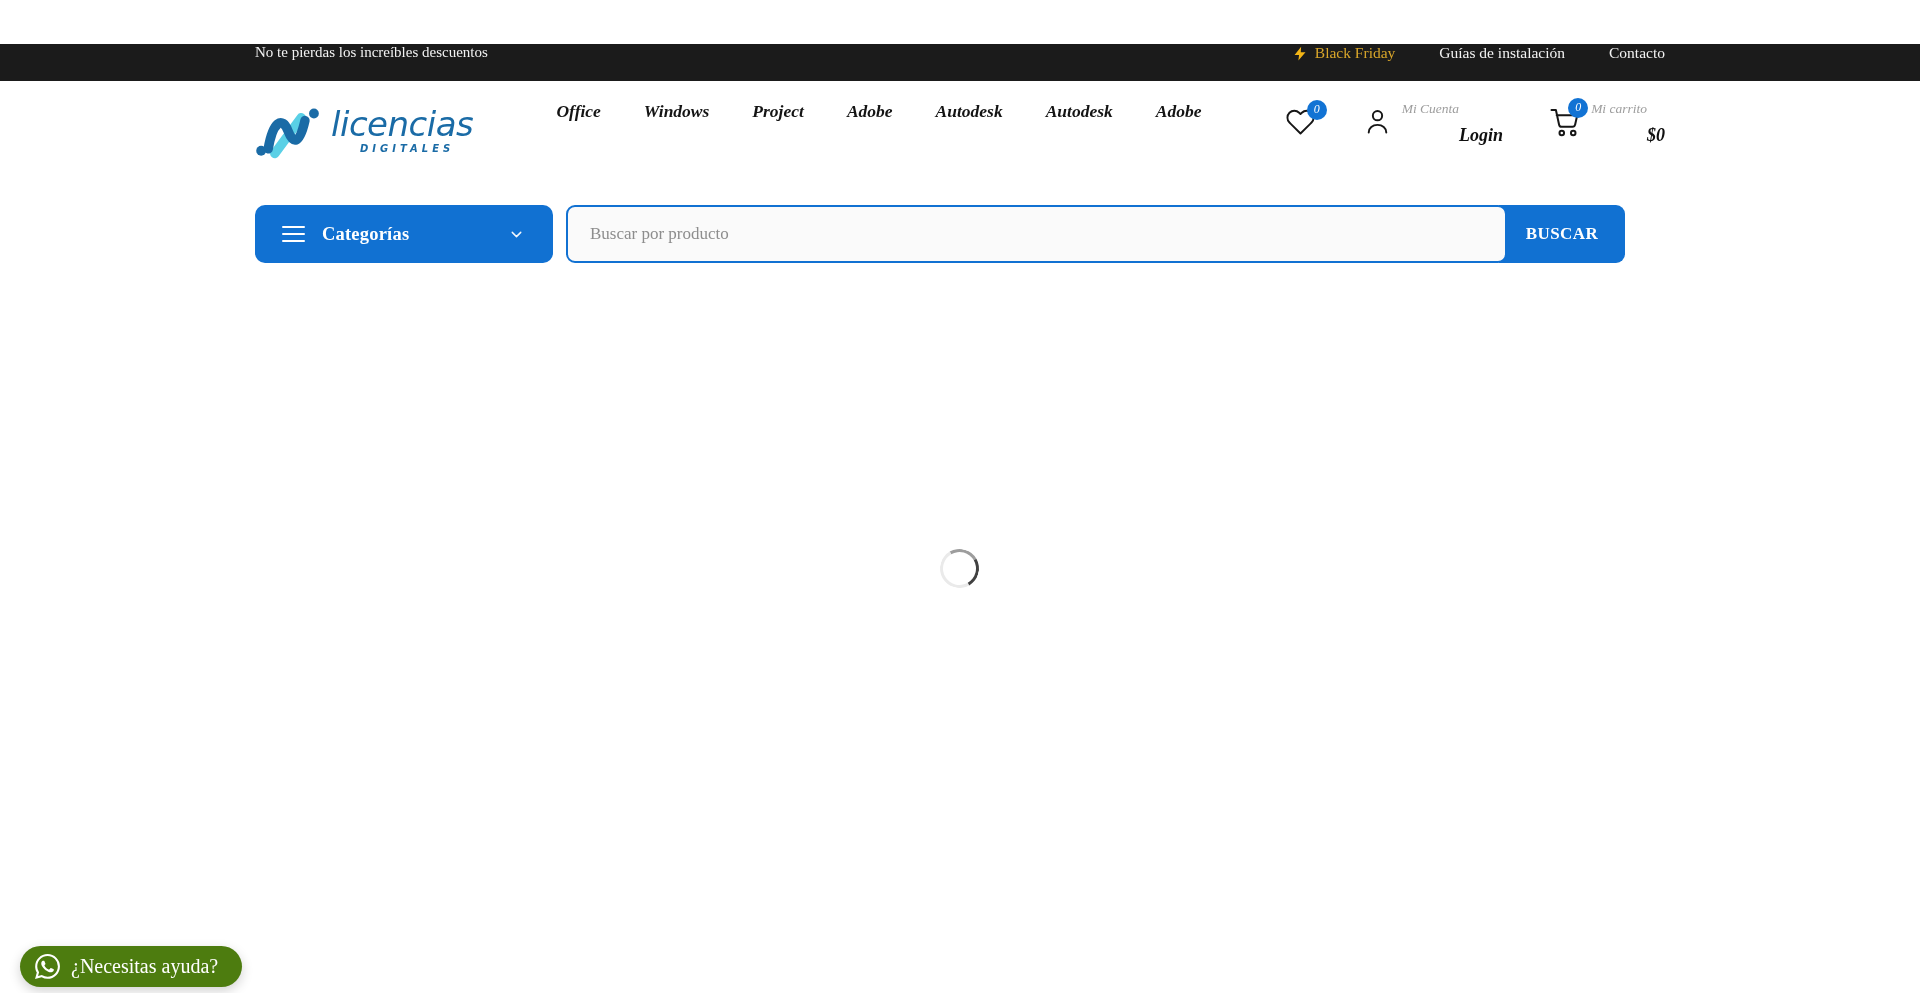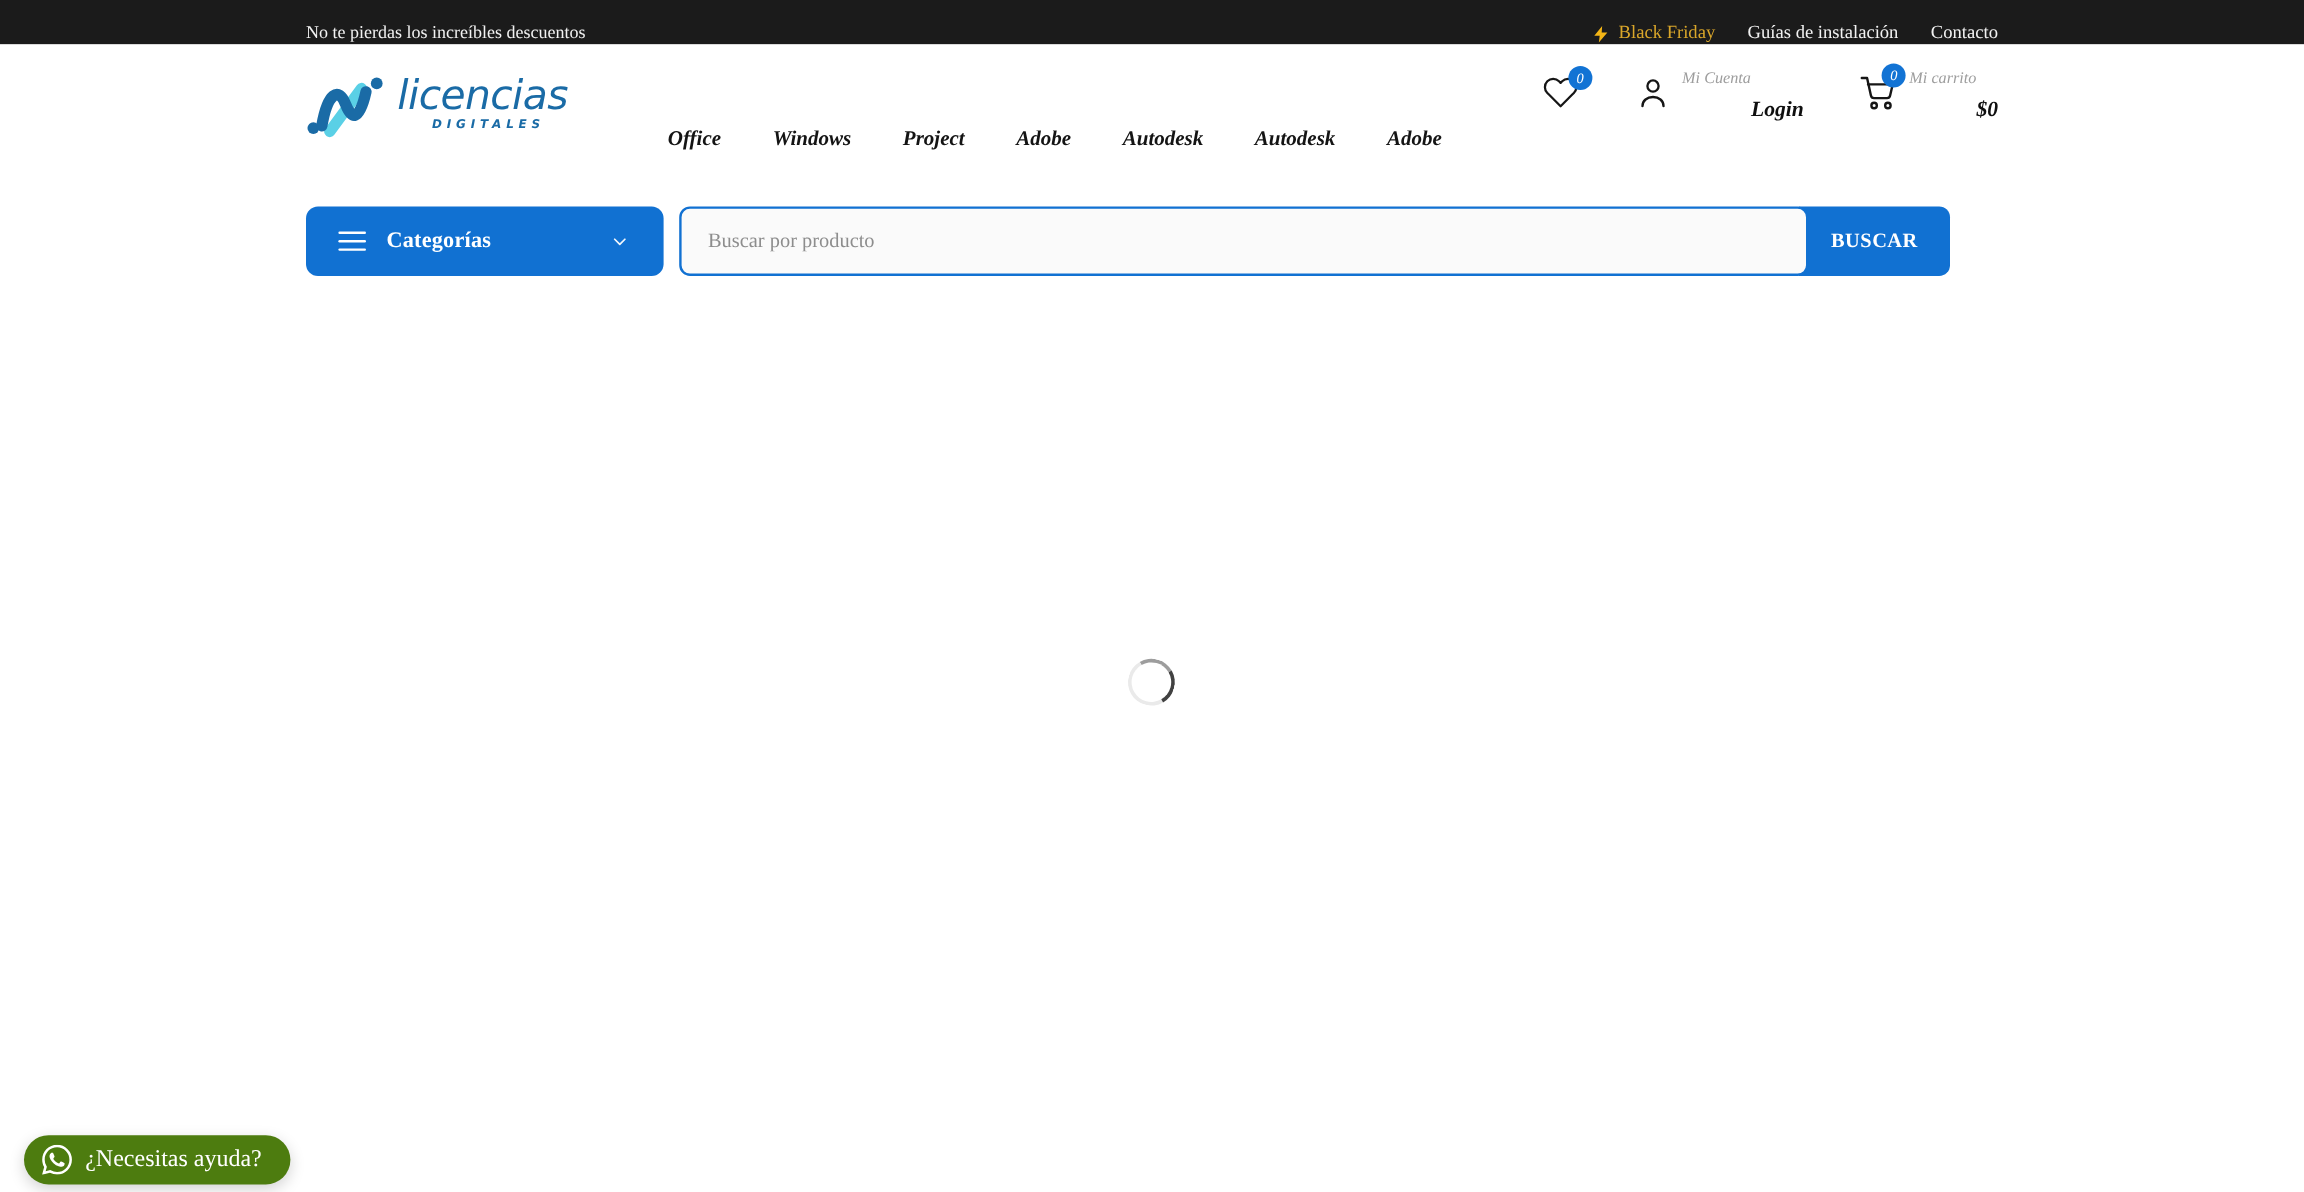--- a/index.html
+++ b/index.html
@@ -3,38 +3,38 @@
 <meta charset="utf-8">
 <style>
   * { margin: 0; padding: 0; box-sizing: border-box; }
   html, body { width: 1920px; height: 993px; overflow: hidden; background: #fff;
     font-family: "Liberation Serif", "DejaVu Serif", serif; }
   a { text-decoration: none; color: inherit; cursor: pointer; }
   .container { width: 1410px; margin: 0 auto; }
 
   
   .topbar { height: 37px; background: #1b1b1b; color: #f5f5f5; }
-  .topbar-inner { height: 100%; display: flex; align-items: flex-end; justify-content: space-between; }
+  .topbar-inner { height: 100%; display: flex; align-items: flex-start; justify-content: space-between; margin-top: 44px; }
   .promo { font-size: 15px; color: #f2f2f2; }
-  .topbar-links { display: flex; align-items: center; gap: 27px; font-size: 15.5px; }
+  .topbar-links { display: flex; align-items: center; gap: 44px; font-size: 15.5px; }
   .topbar-link { display: flex; align-items: center; gap: 7px; color: #f2f2f2; }
   .topbar-link.gold { color: #d9a62a; }
   .bolt-icon svg { display: block; }
 
   
   header { background: #fff; }
   .header-inner { display: flex; align-items: flex-start; justify-content: space-between; padding: 20px 0; font-style: italic; }
   .logo { display: flex; align-items: center; gap: 10px; }
   .logo-mark svg { display: block; }
   .logo-text { display: flex; flex-direction: column; align-items: center; line-height: 1; }
   .logo-name { font-family: "DejaVu Sans", "Liberation Sans", sans-serif; font-size: 34px; color: #1a6ba6; letter-spacing: -0.5px; }
   .logo-tagline { font-family: "DejaVu Sans", "Liberation Sans", sans-serif; font-size: 10px; font-weight: bold; color: #1a6ba6; letter-spacing: 4px; margin-top: 3px; margin-left: 10px; }
 
   nav { display: flex; align-items: center; gap: 43px; margin: 0 30px; }
-  .nav-item { font-size: 17.5px; font-weight: 700; color: #141414; white-space: nowrap; margin-top: 48px; }
+  .nav-item { font-size: 17.5px; font-weight: 700; color: #141414; white-space: nowrap; }
 
   .header-actions { display: flex; align-items: center; gap: 46px; }
   .icon-badge-wrap { position: relative; display: inline-flex; }
   .badge { position: absolute; top: -7px; right: -11px; width: 20px; height: 20px; border-radius: 50%;
     background: #1273d4; color: #fff; font-size: 12px; display: flex; align-items: center; justify-content: center; }
   .action-block { display: flex; align-items: center; gap: 9px; }
   .action-texts { display: flex; flex-direction: row; line-height: 1.2; }
   .action-label { font-size: 13.5px; color: #9d9d9d; }
   .action-strong { font-size: 18px; font-weight: 700; color: #0f0f0f; margin-top: 24px; }
 

